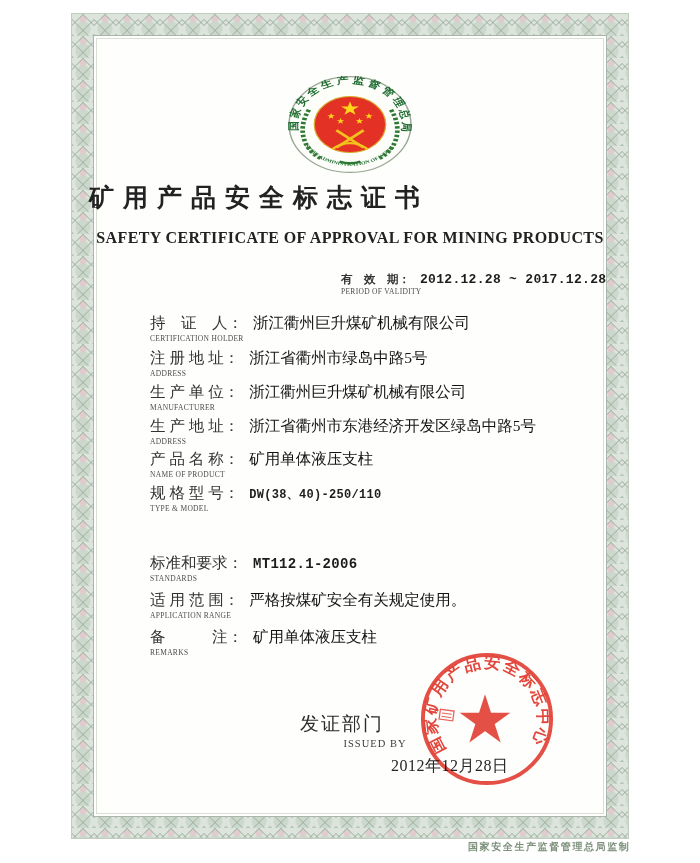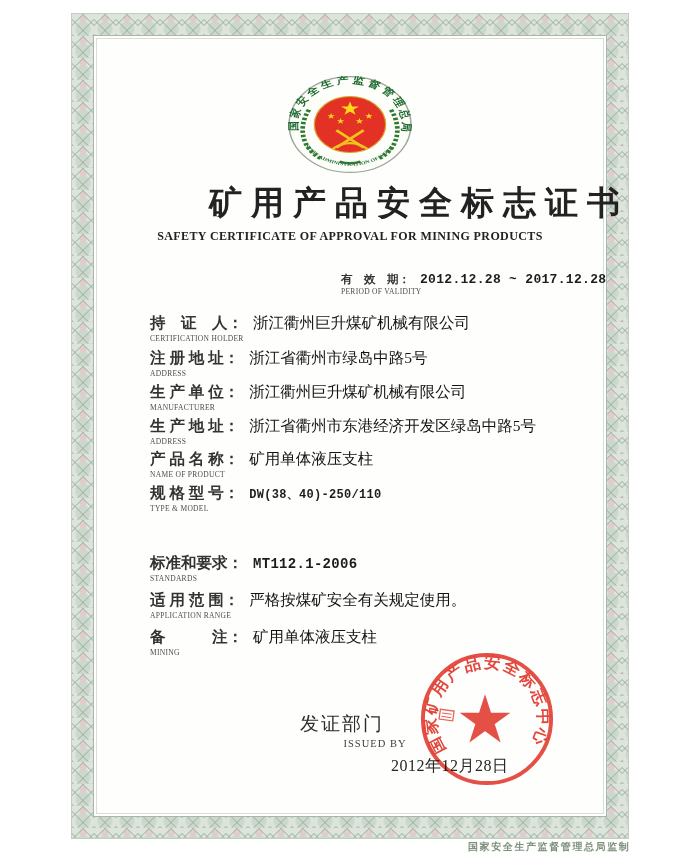--- a/index.html
+++ b/index.html
@@ -18,30 +18,30 @@
       radial-gradient(circle at 11px 15px, #ccd8cc 7px, #dce4db 8px);
     background-size:22px 22px;
     box-shadow:0 0 0 1px #c2cdc2;
   }
   .inner{
     position:absolute;inset:21px;background:#fefefc;border:1px solid #a9b6a9;
     box-shadow:inset 0 0 0 2px #ffffff, inset 0 0 0 3px #d8e0d6;
   }
   .emblem{position:absolute;left:287px;top:75px;width:126px;height:99px;}
   .title-cn{
-    position:absolute;left:80px;top:181px;width:540px;text-align:right;
-    font-size:33px;font-weight:bold;letter-spacing:9px;padding-left:9px;color:#222;
+    position:absolute;left:80px;top:181px;width:540px;text-align:left;
+    font-size:25px;font-weight:bold;letter-spacing:9px;padding-left:9px;color:#222;
   }
   .title-en{
     position:absolute;left:80px;top:229px;width:540px;text-align:center;
-    font-size:12px;font-weight:bold;letter-spacing:.4px;color:#222;
+    font-size:16px;font-weight:bold;letter-spacing:.4px;color:#222;
   }
   .row{position:absolute;white-space:nowrap;}
   .rline{display:flex;align-items:baseline;}
-  .cn{font-size:15.5px;font-weight:700;color:#333;}
+  .cn{font-size:15.5px;font-weight:400;color:#333;}
   .cn-sm{font-size:11.5px;font-weight:700;color:#333;}
   .val{margin-left:10px;font-size:15.5px;color:#141414;}
   .mono{font-family:"Liberation Mono","DejaVu Sans Mono",monospace;font-size:13px;font-weight:600;letter-spacing:.3px;color:#1d1d1d;}
   .en{font-size:7.5px;letter-spacing:.3px;color:#4c4c4c;margin-top:0px;font-family:"Liberation Serif",serif;}
   .statement{
     position:absolute;left:146px;top:667px;width:416px;
     font-size:13px;line-height:1.58;color:#1c1c1c;text-indent:2em;white-space:normal;font-weight:600;
   }
   .issuer-cn{position:absolute;left:300px;top:711px;width:150px;font-size:19px;letter-spacing:2px;color:#2b2b2b;}
   .issuer-en{position:absolute;left:300px;top:738px;width:150px;text-align:center;font-size:10.5px;letter-spacing:1px;color:#3d3d3d;}
@@ -165,21 +165,21 @@
       <span class="val">严格按煤矿安全有关规定使用。</span>
     </div>
     <div class="en">APPLICATION RANGE</div>
   </div>
 
   <div class="row" style="left:150px;top:627px">
     <div class="rline">
       <span class="cn">备　　　注：</span>
       <span class="val">矿用单体液压支柱</span>
     </div>
-    <div class="en">MINING</div>
+    <div class="en">REMARKS</div>
   </div>
 
 
   <div class="issuer-cn">发证部门</div>
   <div class="issuer-en">ISSUED BY</div>
   <div class="issue-date">2012年12月28日</div>
 
   <svg class="stamp" viewBox="0 0 140 140">
     <defs>
       <path id="sealArc" d="M 30.2,103.4 A 52,52 0 1 1 109.8,103.4" fill="none"></path>

